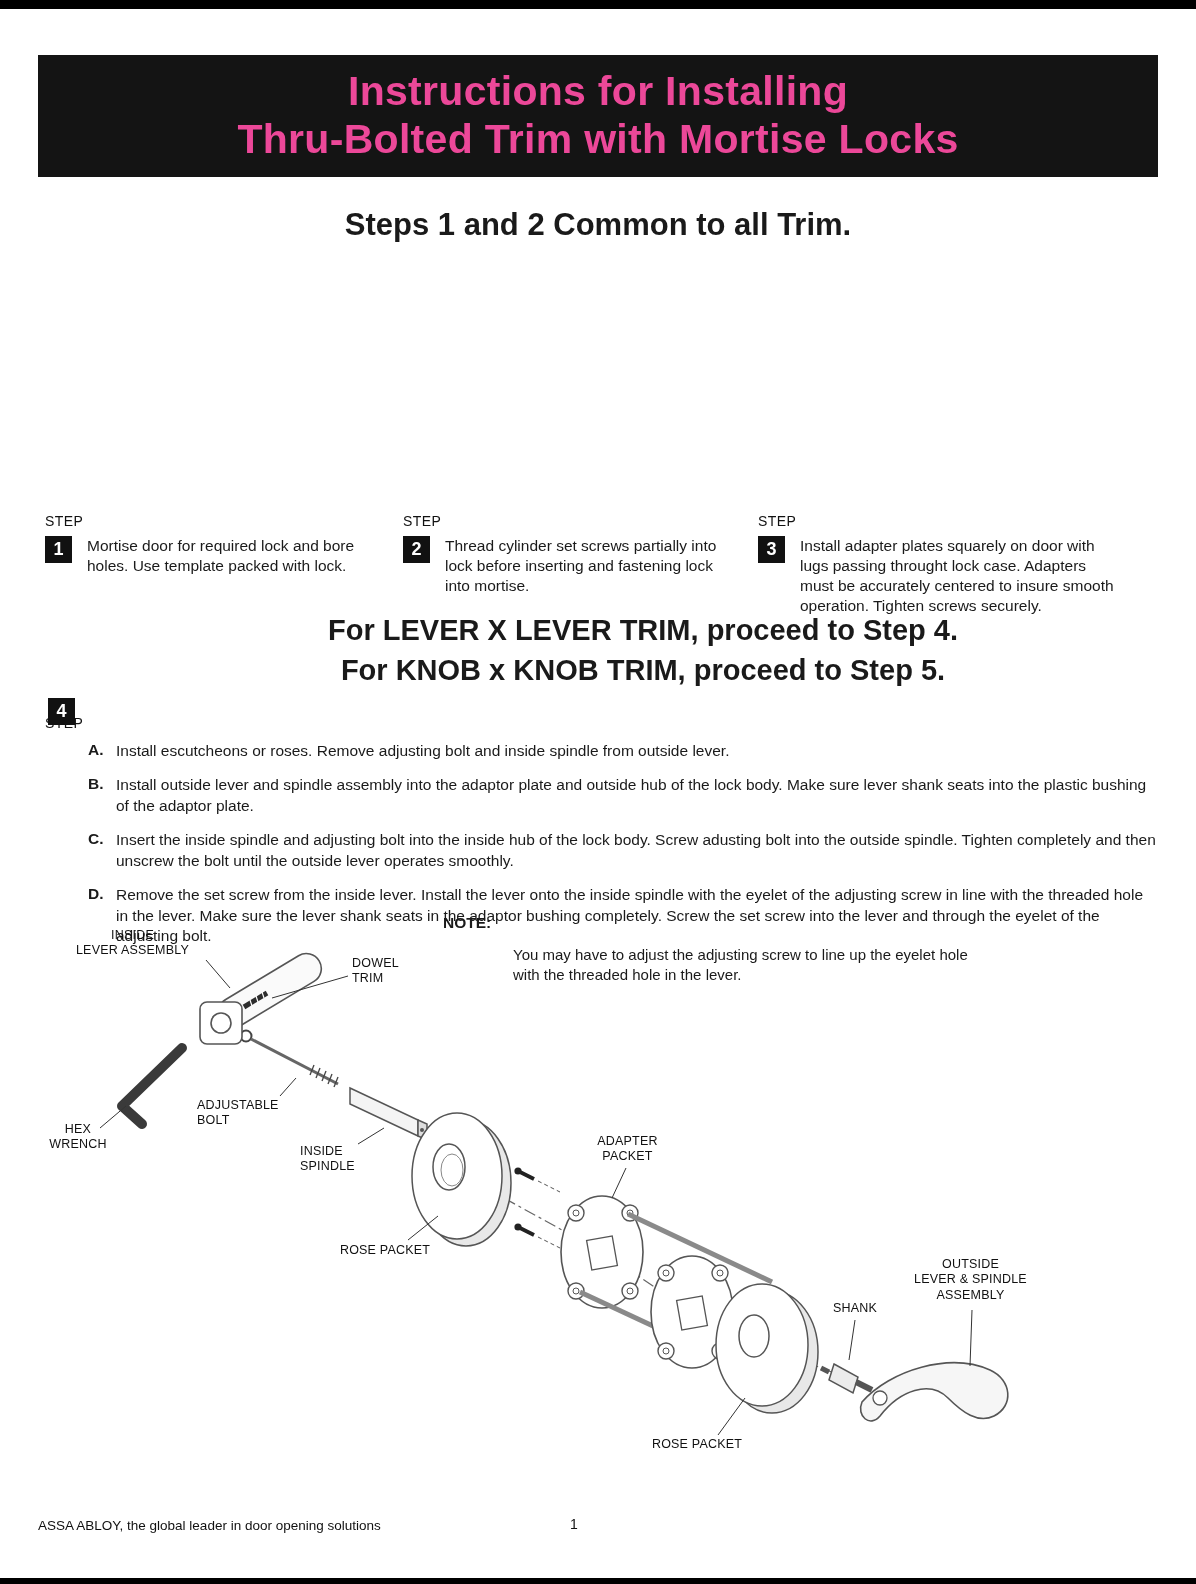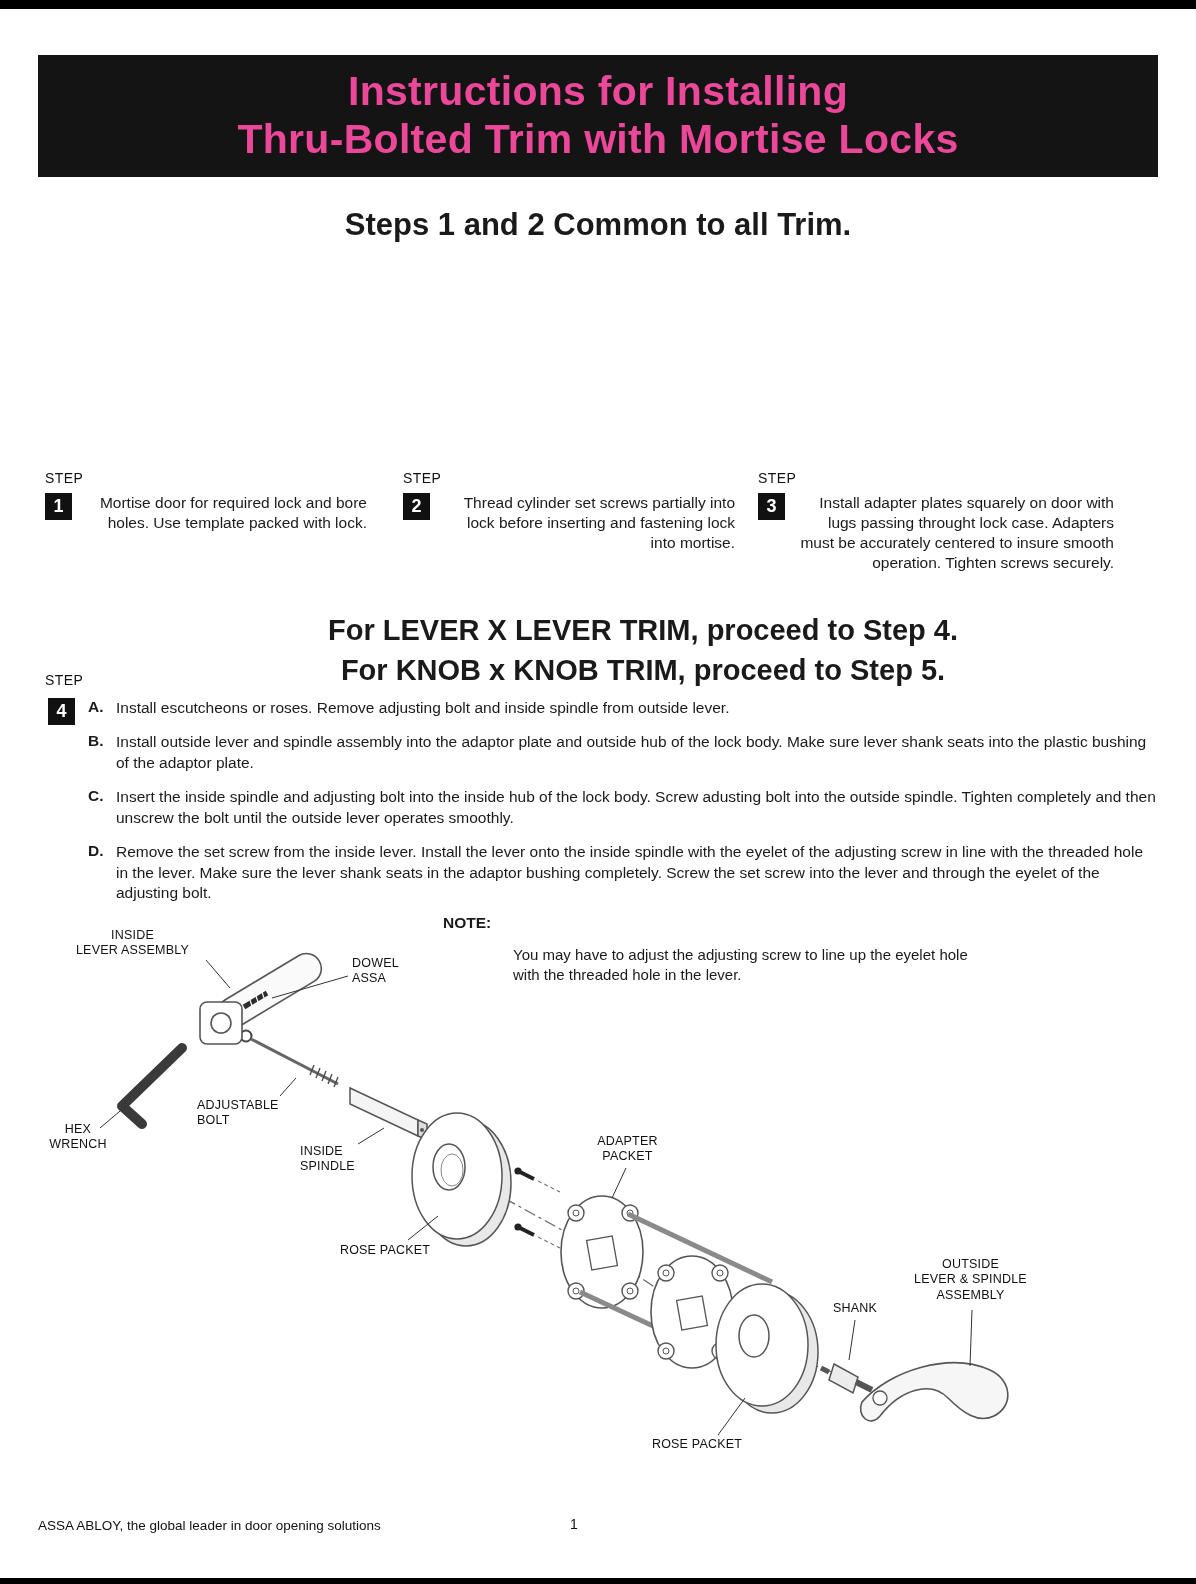--- a/index.html
+++ b/index.html
@@ -21,29 +21,29 @@
     display:flex; flex-direction:column; justify-content:center; align-items:center;
   }
   .header-banner .line { font-weight:bold; font-size:41px; line-height:1.17; letter-spacing:.3px; }
 
   .subtitle {
     position:absolute; top:207px; left:0; width:1196px;
     text-align:center; font-size:31px; font-weight:bold;
   }
 
   .step-col { position:absolute; }
-  .step-label { font-size:14px; letter-spacing:.4px; color:#111; margin-bottom:7px; }
+  .step-label { font-size:14px; letter-spacing:.4px; color:#111; margin-bottom:7px;margin-top:43px; }
   .step-row { display:flex; }
   .step-num {
     width:27px; height:27px; background:#111; color:#fff;
     font-weight:bold; font-size:18px;
     display:flex; align-items:center; justify-content:center;
     flex:0 0 27px;
   }
-  .step-text { font-size:15.5px; line-height:1.3; margin-left:15px;text-align:right; }
+  .step-text { font-size:15.5px; line-height:1.3; margin-left:15px; }
 
   .proceed {
     position:absolute; top:610px; left:8px; width:1196px;
     text-align:center; font-weight:bold; font-size:29px; line-height:1.38;margin-left:37px;
   }
 
   .step4 { position:absolute; left:45px; top:672px; width:1116px; }
   .step4 .step-num { position:absolute; left:3px; top:26px; }
   .step4 .items { margin-top:10px; margin-left:43px; }
   .item-row { display:flex; margin-bottom:13px; }
@@ -261,21 +261,21 @@
       <line x1="626" y1="248" x2="612" y2="278"></line>
       <line x1="718" y1="515" x2="745" y2="478"></line>
       <line x1="855" y1="400" x2="849" y2="440"></line>
       <line x1="972" y1="390" x2="970" y2="446"></line>
     </g>
   </svg>
 
   <div class="dlabel" style="left:60px; top:8px; width:145px;">INSIDE
 LEVER ASSEMBLY</div>
   <div class="dlabel alignleft" style="left:352px; top:36px; width:80px;">DOWEL
-ASSA</div>
+TRIM</div>
   <div class="dlabel alignleft" style="left:197px; top:178px; width:100px;">ADJUSTABLE
 BOLT</div>
   <div class="dlabel" style="left:38px; top:202px; width:80px;">HEX
 WRENCH</div>
   <div class="dlabel alignleft" style="left:300px; top:224px; width:70px;">INSIDE
 SPINDLE</div>
   <div class="dlabel" style="left:330px; top:323px; width:110px;">ROSE PACKET</div>
   <div class="dlabel" style="left:585px; top:214px; width:85px;">ADAPTER
 PACKET</div>
   <div class="dlabel" style="left:825px; top:381px; width:60px;">SHANK</div>

